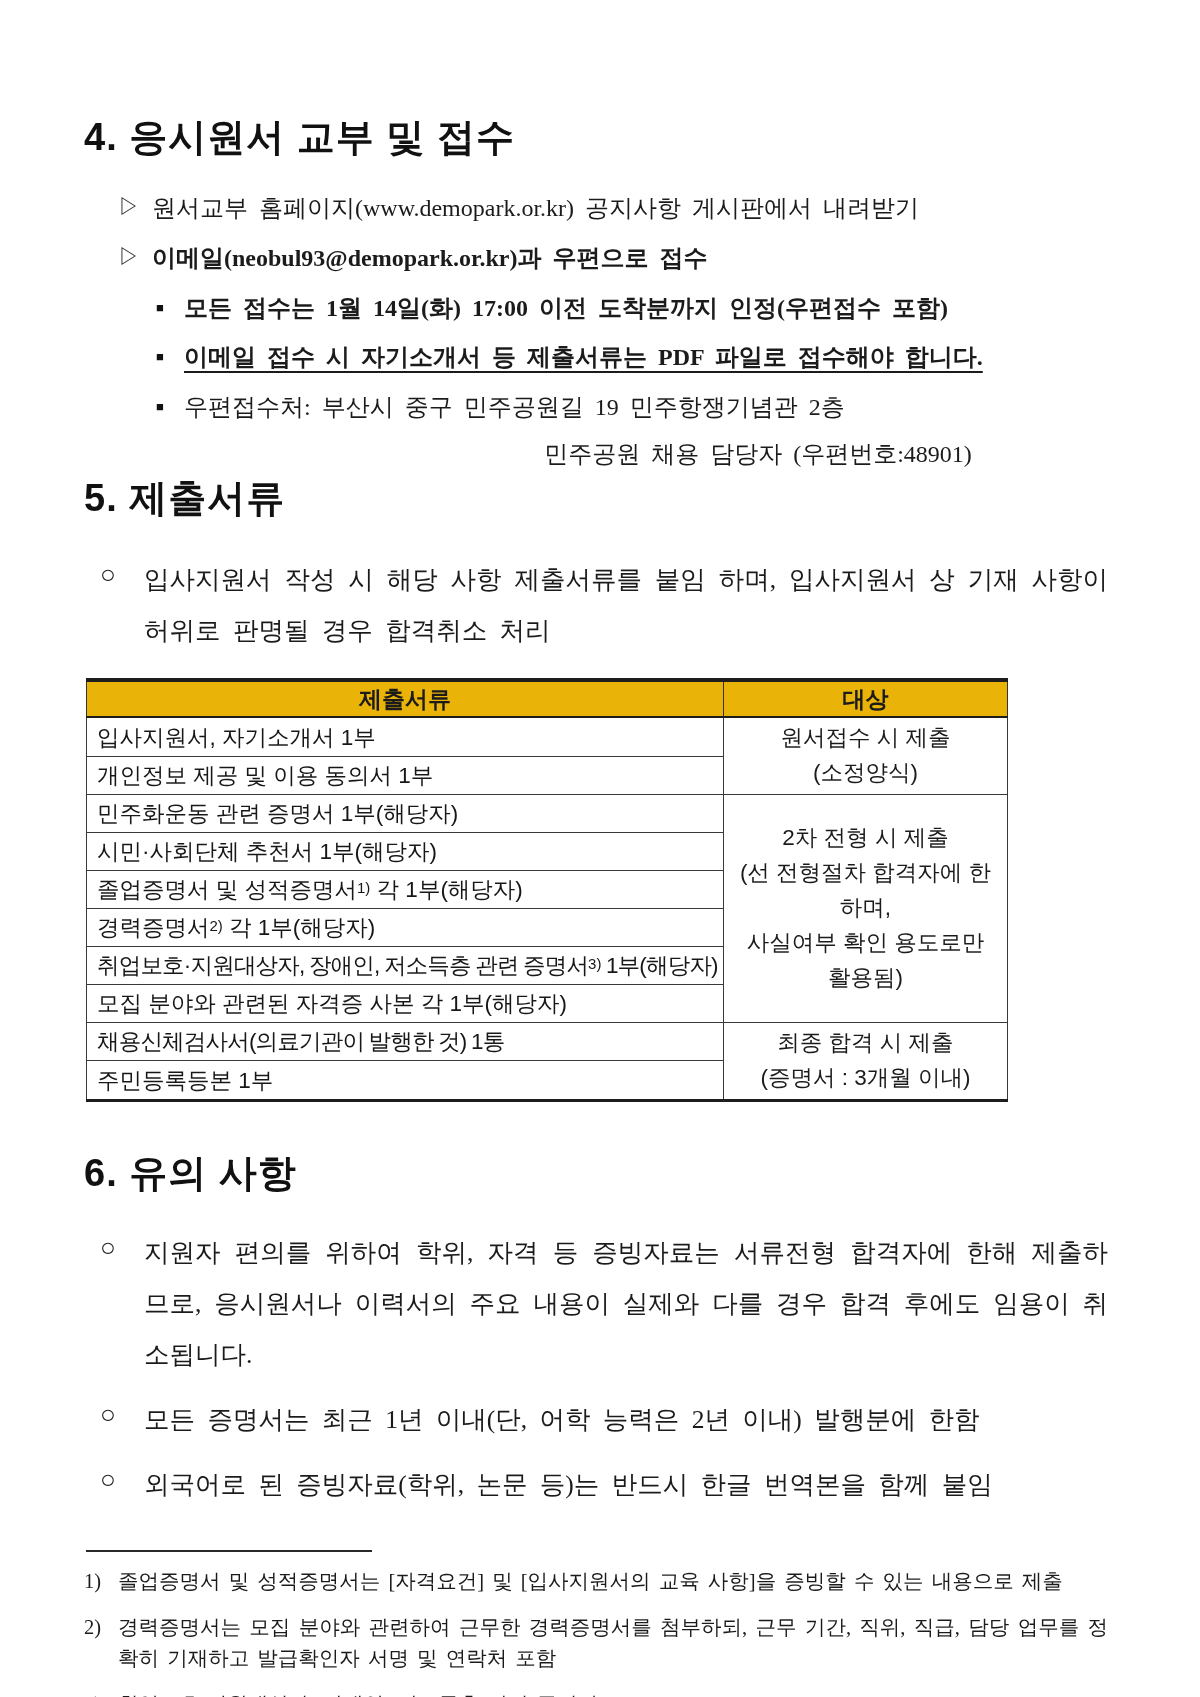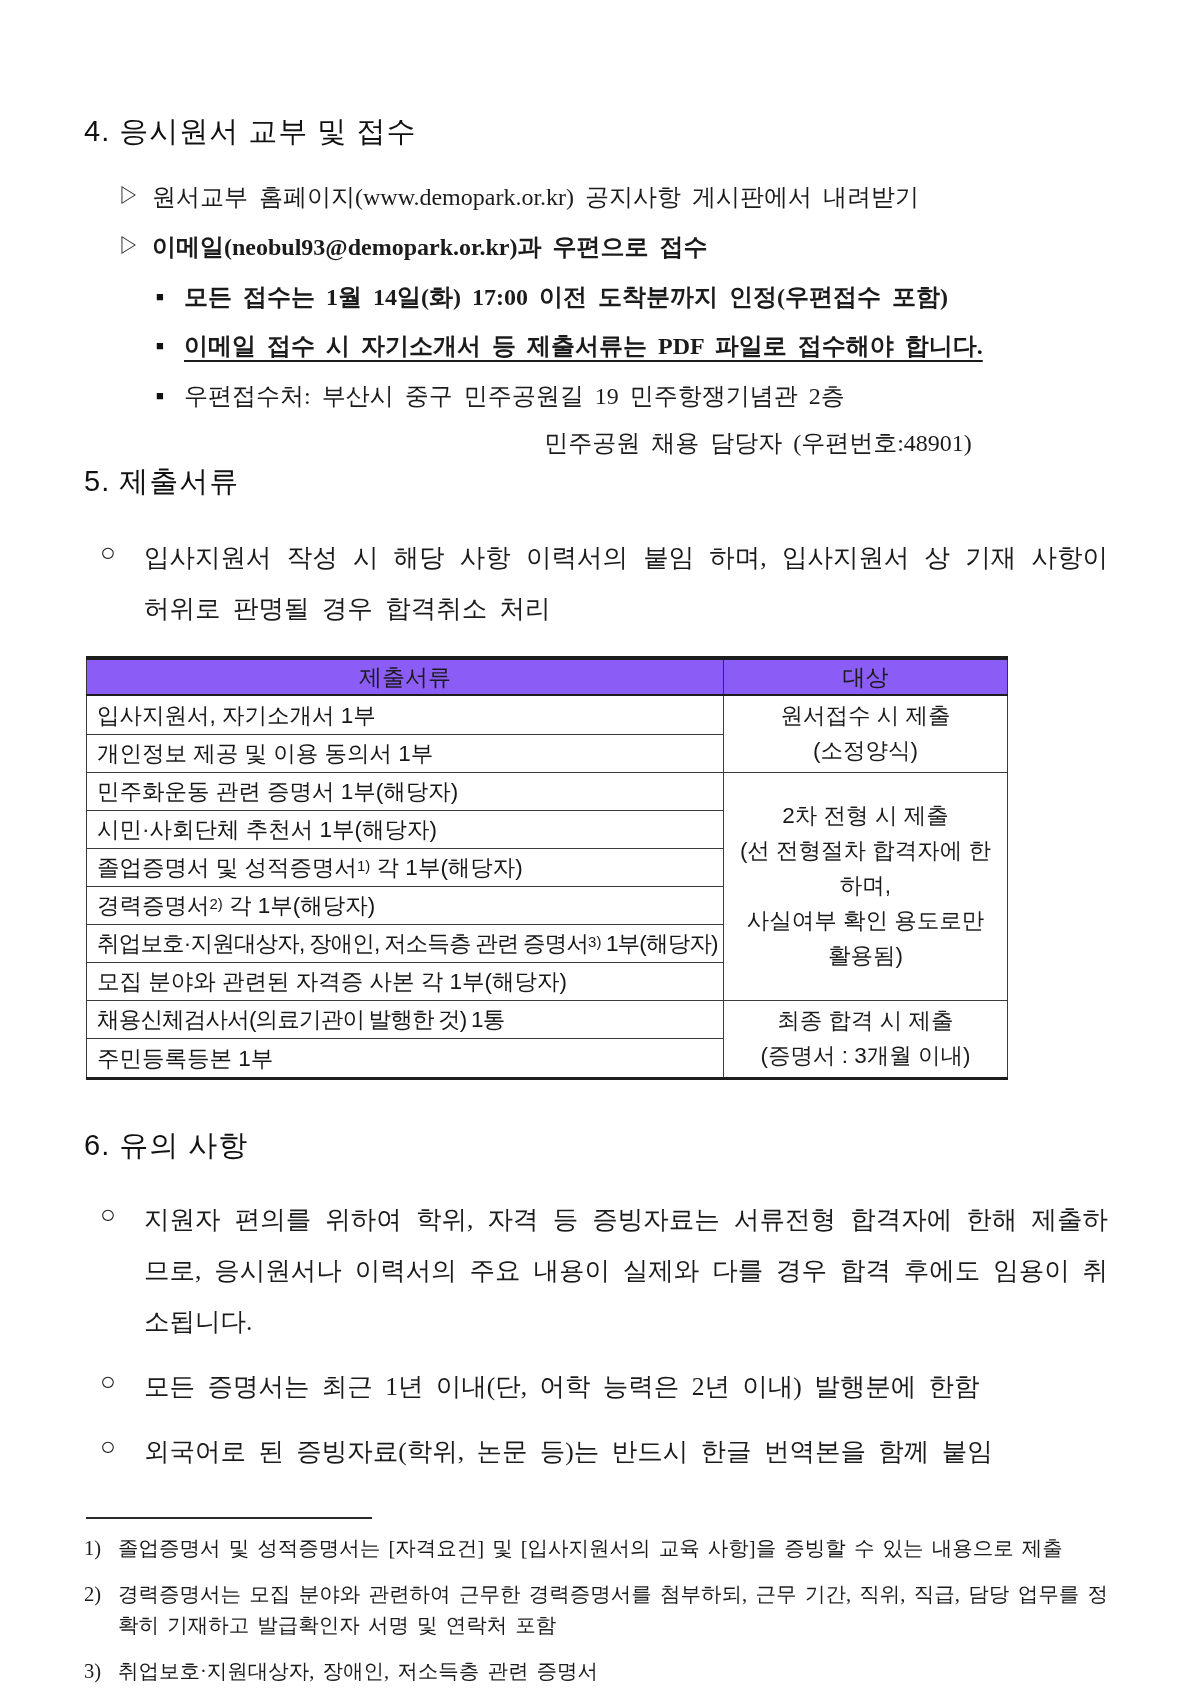--- a/index.html
+++ b/index.html
@@ -1,20 +1,20 @@
 <!DOCTYPE html>
 <html lang="ko"><head>
 <meta charset="utf-8">
 <style>
   * { margin: 0; padding: 0; box-sizing: border-box; }
   html, body { background: #ffffff; }
   body { width: 1200px; height: 1697px; font-family: "Liberation Serif", serif; color: #1b1b1b; }
   .page { width: 1200px; height: 1697px; padding: 112px 92px 40px 84px; overflow: hidden; background: #fff; }
 
-  .sec-title { font-family: "Liberation Sans", sans-serif; font-weight: 400; font-size: 29px; letter-spacing: 1px; color: #111; }
+  .sec-title { font-family: "Liberation Sans", sans-serif; font-weight: 700; font-size: 38px; letter-spacing: 1px; color: #111; }
   #sec4-title { margin-bottom: 26px; }
   #sec5-title { margin-bottom: 30px; }
   #sec6-title { margin-top: 46px; margin-bottom: 28px; }
 
   .line { font-size: 24px; line-height: 1.6; word-spacing: 5px; }
   .lvl1 { display: flex; margin-left: 34px; margin-top: 12px; }
   .lvl2 { display: flex; margin-left: 72px; margin-top: 11px; }
   .blt-tri { width: 34px; font-size: 22px; flex: 0 0 34px; color: #222; }
   .blt-sq { width: 28px; font-size: 13px; flex: 0 0 28px; padding-top: 9px; color: #111; }
   .bold { font-weight: 700; }
@@ -23,21 +23,21 @@
 
   .circ-item { display: flex; margin-left: 16px; margin-bottom: 14px; }
   .blt-circ { width: 44px; flex: 0 0 44px; font-size: 26px; padding-top: 5px; color: #222; font-family: "Liberation Sans", sans-serif; }
   .circ-text { font-size: 25.5px; line-height: 2.0; word-spacing: 6px; text-align: justify; }
   .circ-text.nojust { text-align: left; }
 
   table#doc-table { border-collapse: collapse; width: 921px; margin: 22px 0 0 2px; table-layout: fixed;
     font-family: "Liberation Sans", sans-serif; border-top: 4px solid #1d1d1d; border-bottom: 3px solid #1d1d1d; }
   #doc-table col.c1 { width: 637px; }
   #doc-table col.c2 { width: 284px; }
-  #doc-table th { background: #8b5cf6; font-size: 23px; font-weight: 400; height: 37px;
+  #doc-table th { background: #eab308; font-size: 23px; font-weight: 700; height: 37px;
     border-bottom: 2px solid #1d1d1d; border-left: 1px solid #333; border-right: 1px solid #333; }
   #doc-table td { font-size: 22.5px; border: 1px solid #3a3a3a; border-top: none; padding: 3px 10px; height: 35px; }
   #doc-table td.doc-cell { text-align: left; color: #171717; white-space: nowrap; overflow: hidden; }
   #doc-table td.target-cell { text-align: center; vertical-align: middle; line-height: 1.55; }
   .sup { font-size: 15px; vertical-align: 4px; letter-spacing: 0; }
   .tight { letter-spacing: -0.8px; word-spacing: -1px; }
 
   .fn-divider { width: 286px; height: 2px; background: #2a2a2a; margin: 40px 0 14px 2px; }
   .fn { display: flex; margin-top: 14px; }
   .fn-marker { flex: 0 0 34px; font-size: 20.5px; line-height: 1.55; }
@@ -74,21 +74,21 @@
     <span class="blt-sq">■</span>
     <span>우편접수처: 부산시 중구 민주공원길 19 민주항쟁기념관 2층</span>
   </div>
 
   <div class="line cont-line">민주공원 채용 담당자 (우편번호:48901)</div>
 
   <div class="sec-title" id="sec5-title">5. 제출서류</div>
 
   <div class="circ-item">
     <span class="blt-circ">○</span>
-    <span class="circ-text">입사지원서 작성 시 해당 사항 이력서의 붙임 하며, 입사지원서 상 기재 사항이 허위로 판명될 경우 합격취소 처리</span>
+    <span class="circ-text">입사지원서 작성 시 해당 사항 제출서류를 붙임 하며, 입사지원서 상 기재 사항이 허위로 판명될 경우 합격취소 처리</span>
   </div>
 
   <table id="doc-table">
     <colgroup>
         <col class="c1">
         <col class="c2">
       </colgroup>
     <thead>
       <tr>
         <th>제출서류</th>

